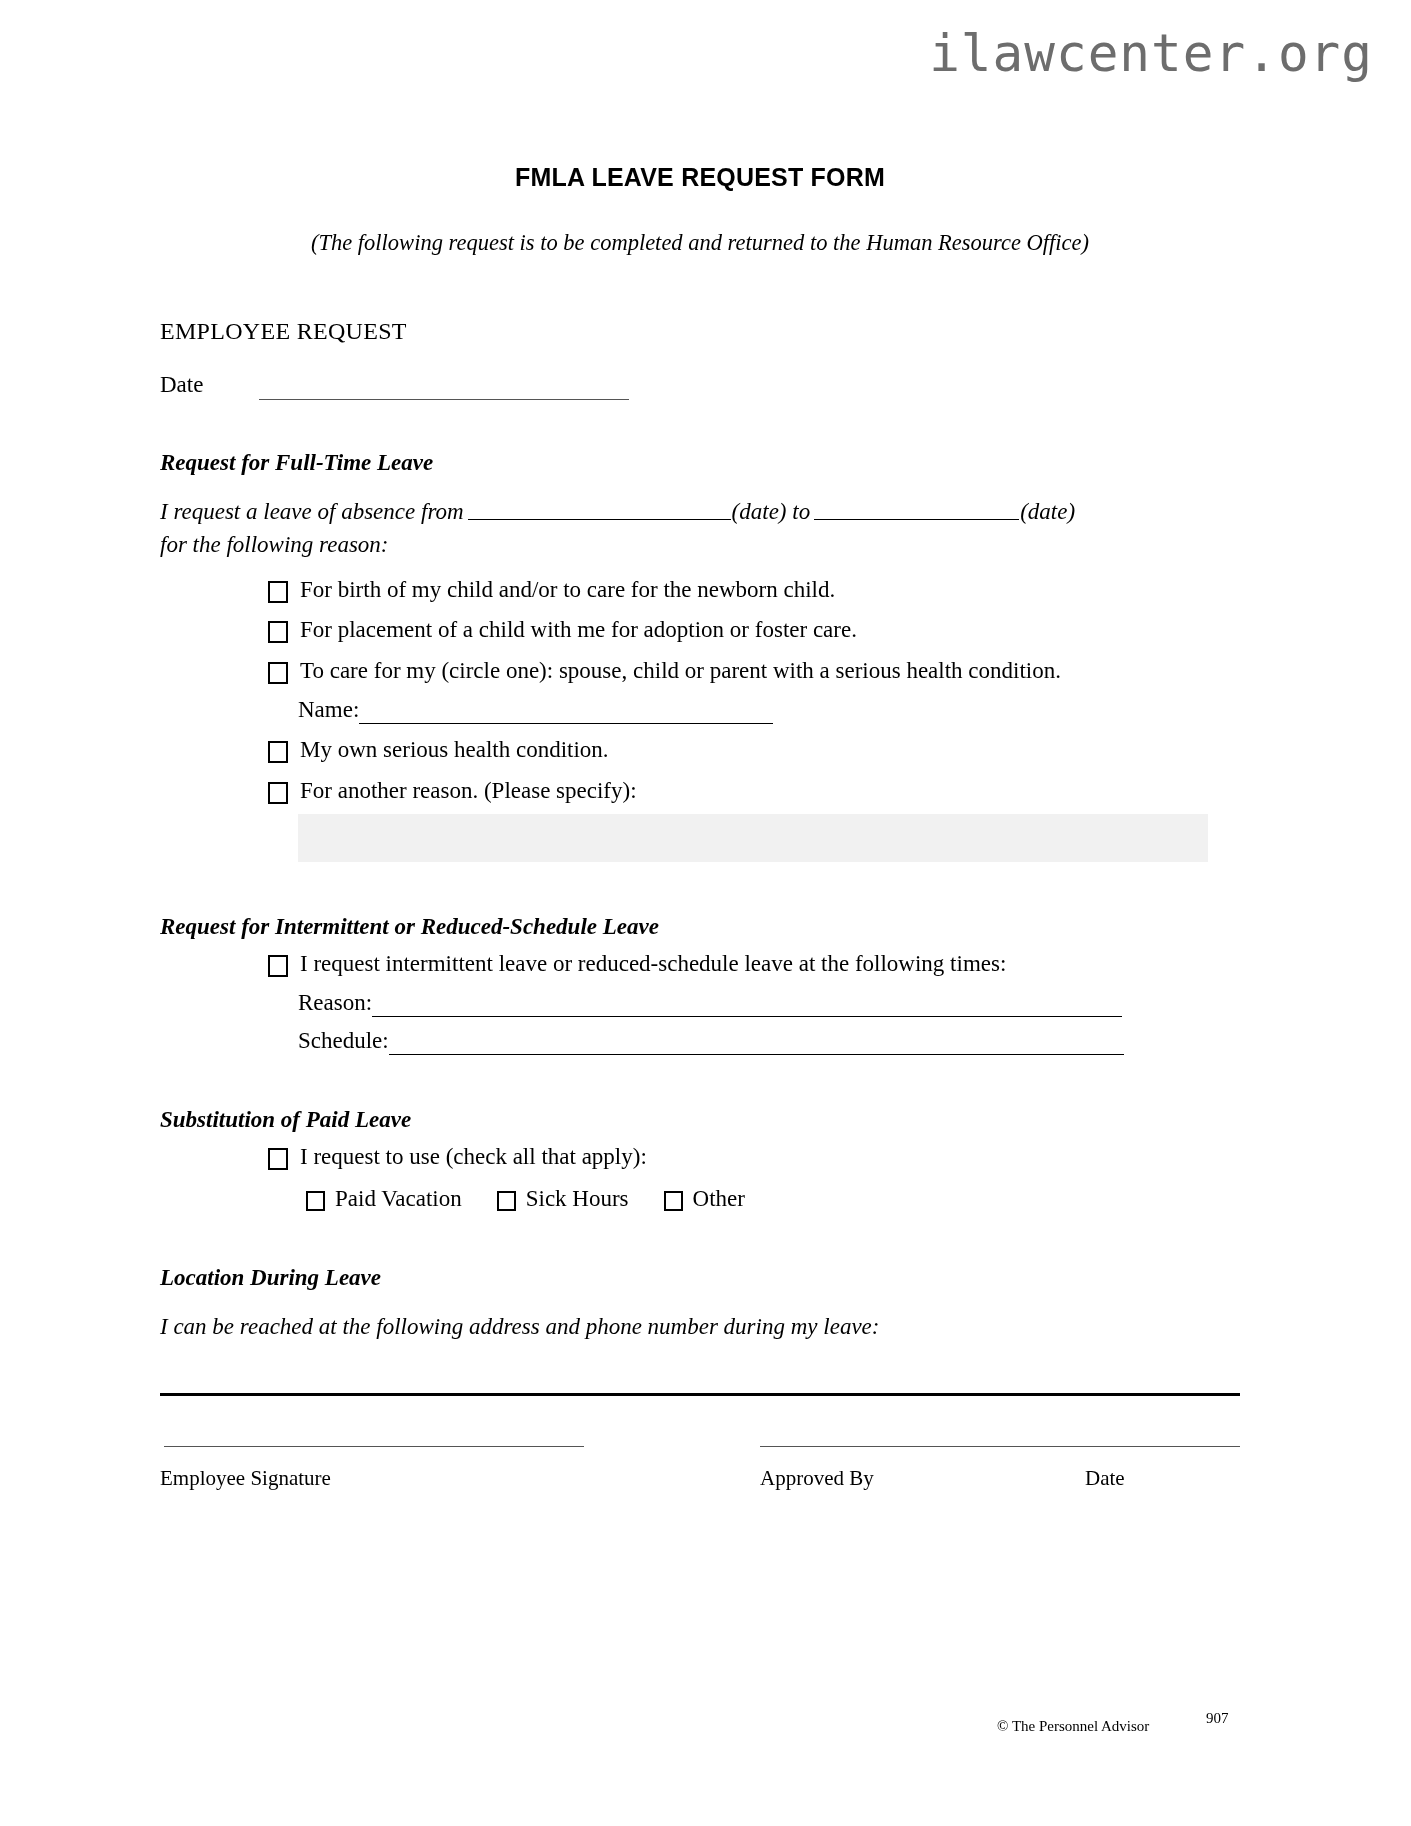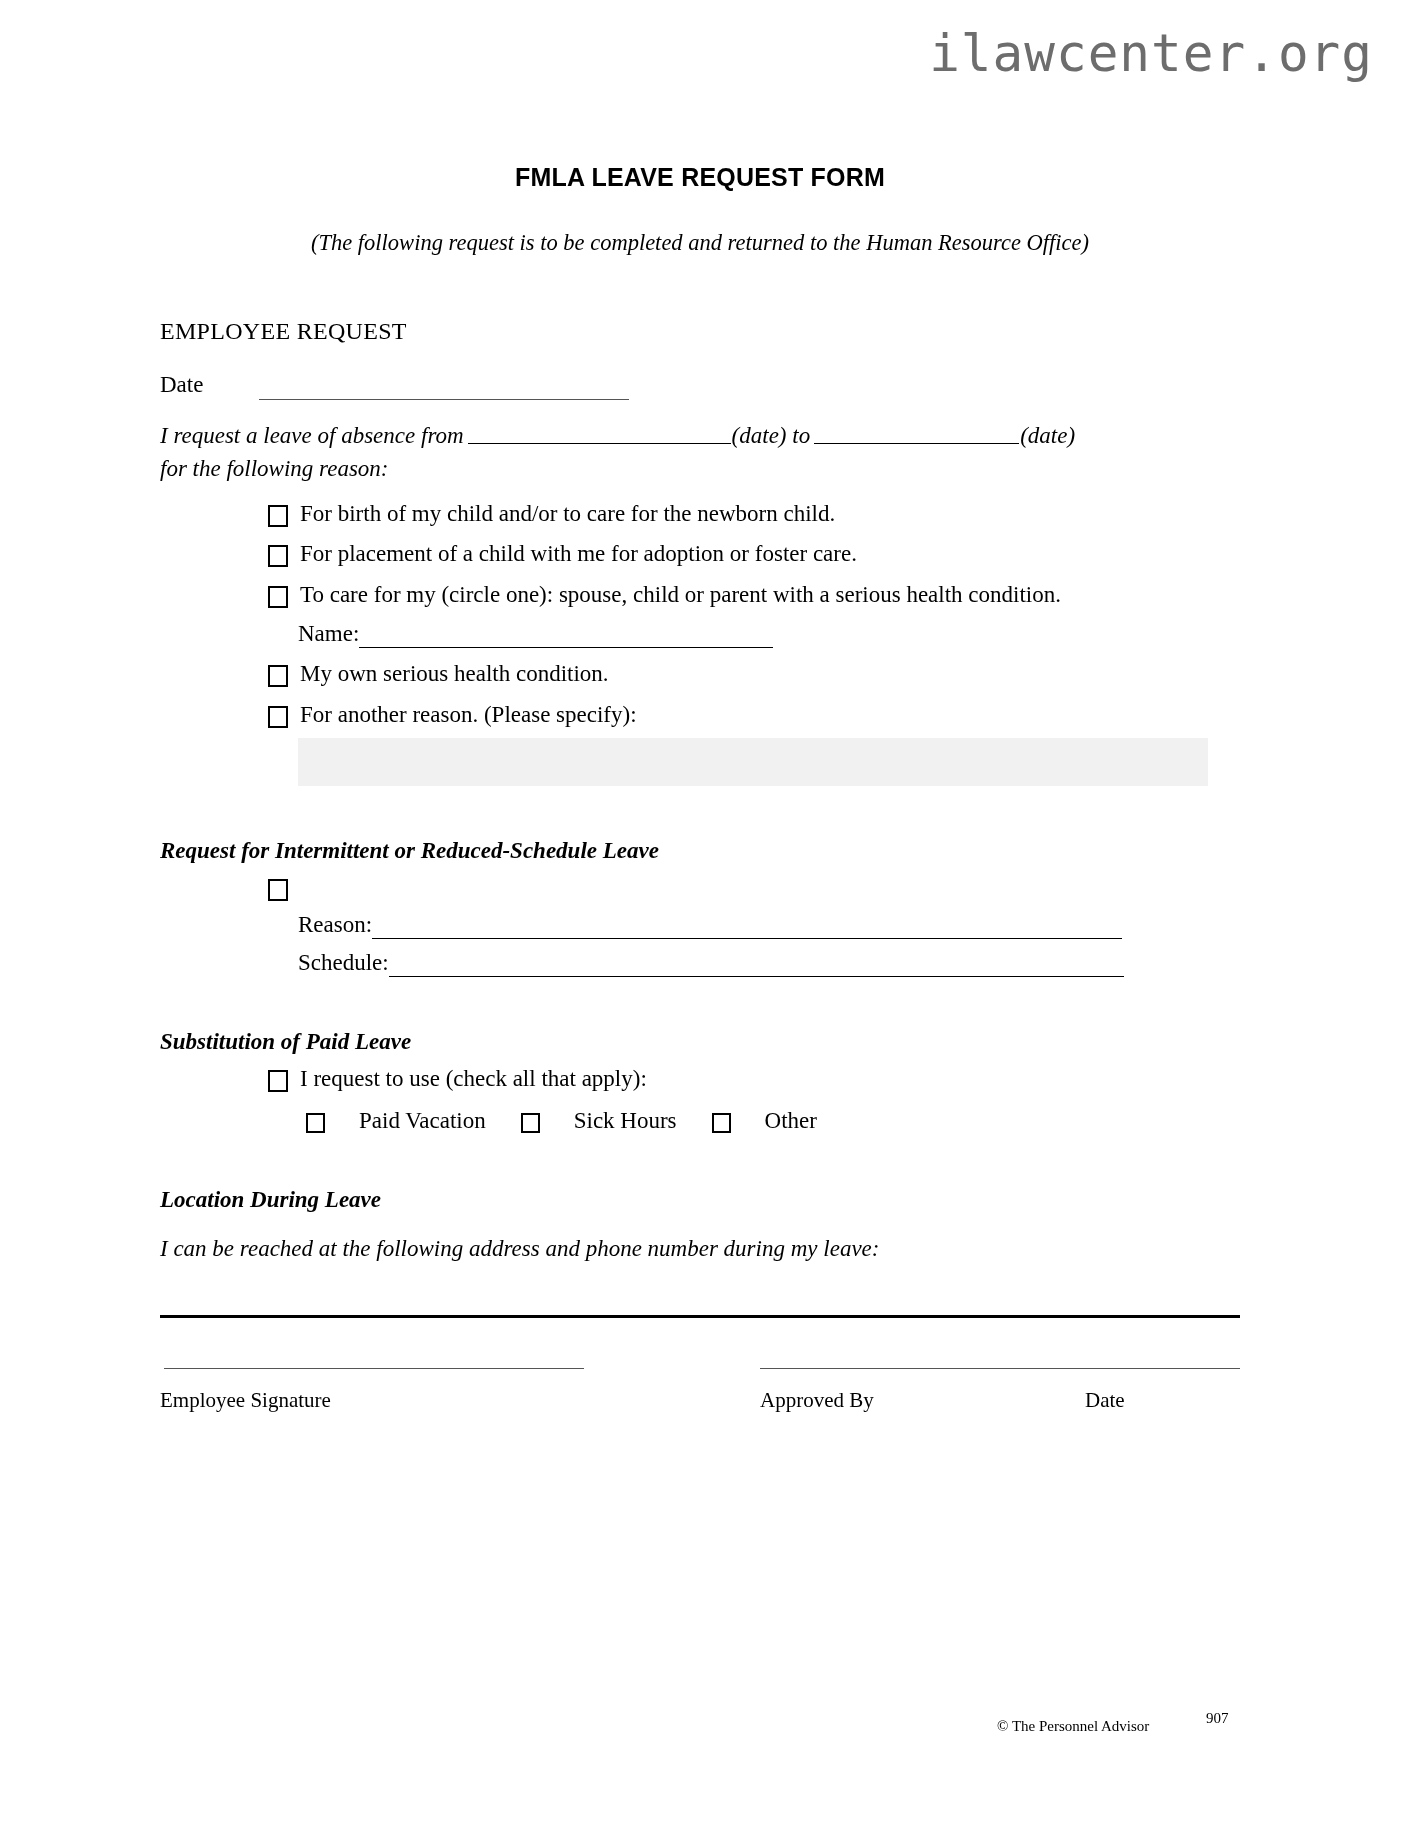--- a/index.html
+++ b/index.html
@@ -181,21 +181,20 @@
   
   .paid-row {
     display: flex;
     align-items: flex-start;
     padding-left: 146px;
     margin-top: 13px;
   }
   .paid-item {
     display: flex;
     align-items: flex-start;
-    gap: 24px;
   }
   .paid-item + .paid-item { margin-left: 35px; }
   .paid-label {
     font-size: 23px;
     line-height: 1.2;
     margin-left: 10px;
     white-space: nowrap;
   }
 
   
@@ -263,20 +262,21 @@
     <div class="doc-subtitle">(The following request is to be completed and returned to the Human Resource Office)</div>
     <div class="section-caps">EMPLOYEE REQUEST</div>
 
 
 
     <div class="field-row">
       <div class="field-label">Date</div>
       <div class="field-rule rule-date"></div>
     </div>
 
+    <div class="sub-head">Request for Full-Time Leave</div>
 
     <div class="body-line">
       <span>I request a leave of absence from</span><span class="blank-inline blank-w1"></span><span>(date) to</span><span class="blank-inline blank-w2"></span><span>(date)</span><br>
       <span>for the following reason:</span>
     </div>
 
     <div class="check-list">
 
       <div class="check-row first">
         <div class="checkbox"></div>
@@ -308,20 +308,21 @@
         <div class="check-label">For another reason. (Please specify):</div>
       </div>
 
       <div class="specify-box"></div>
     </div>
 
     <div class="sub-head tight">Request for Intermittent or Reduced-Schedule Leave</div>
 
     <div class="check-row first">
       <div class="checkbox"></div>
+      <div class="check-label">I request intermittent leave or reduced-schedule leave at the following times:</div>
     </div>
 
     <div class="indent-line">
       <div class="indent-label">Reason:</div>
       <div class="indent-rule rule-reason"></div>
     </div>
 
     <div class="indent-line">
       <div class="indent-label">Schedule:</div>
       <div class="indent-rule rule-schedule"></div>

